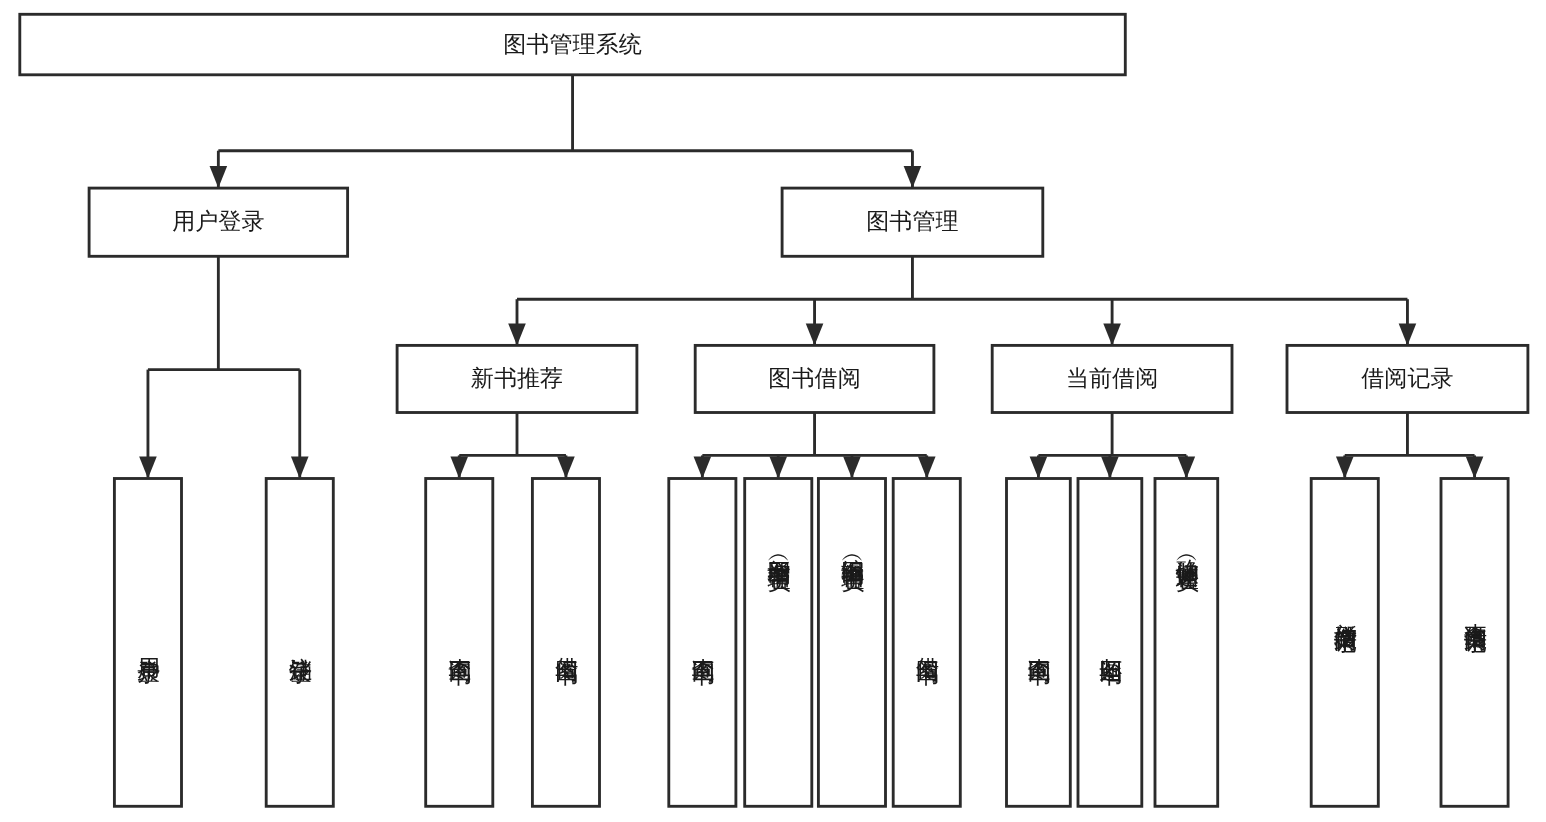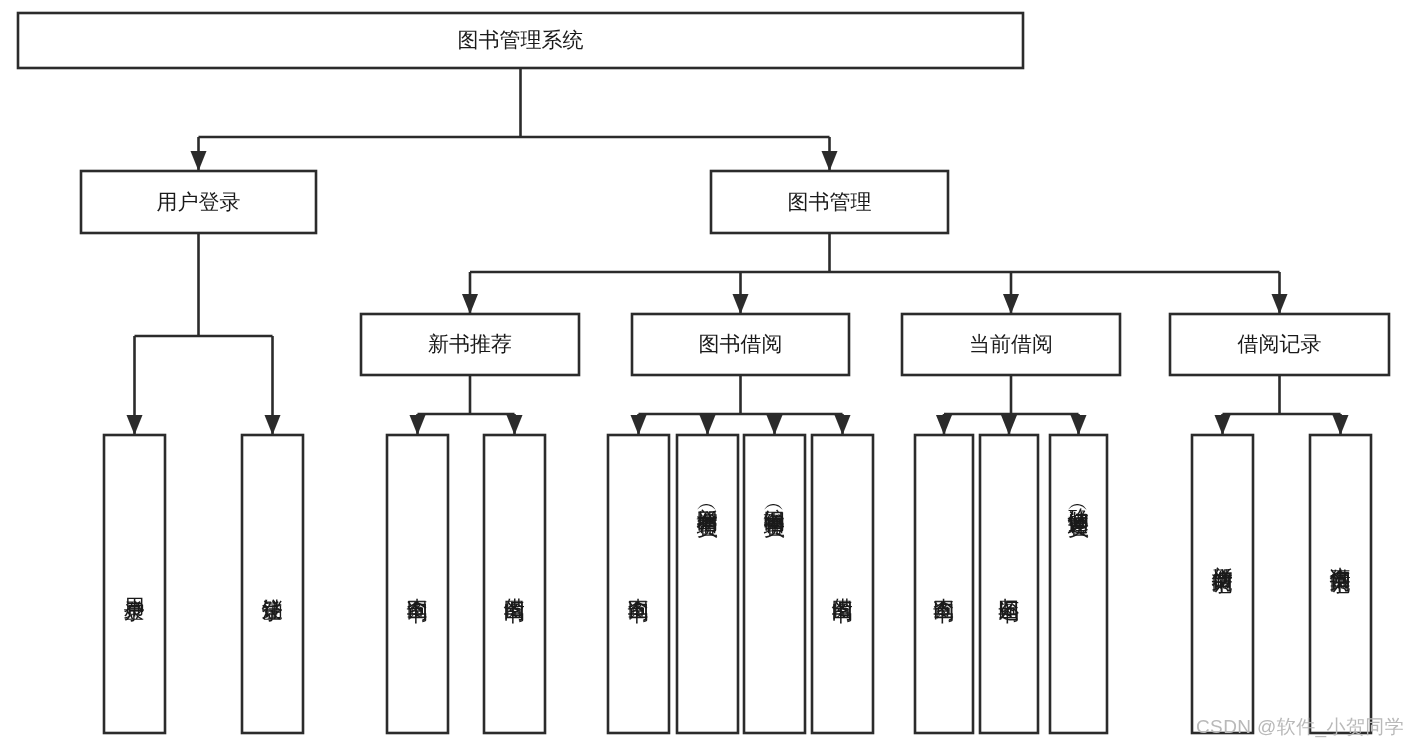--- a/index.html
+++ b/index.html
@@ -174,15 +174,14 @@
       <div class="node-label-v" style="left: 707.5px; top: 498px; transform: translate(-50%, -50%);">新增图书（管理员）</div>
       <div class="node-label-v" style="left: 774.5px; top: 498px; transform: translate(-50%, -50%);">编辑图书（管理员）</div>
       <div class="node-label-v" style="left: 842.5px; top: 584px; transform: translate(-50%, -50%);">借阅图书</div>
       <div class="node-label-v" style="left: 944px; top: 584px; transform: translate(-50%, -50%);">查询图书</div>
       <div class="node-label-v" style="left: 1009px; top: 584px; transform: translate(-50%, -50%);">归还图书</div>
       <div class="node-label-v" style="left: 1078.5px; top: 498px; transform: translate(-50%, -50%);">确认归还（管理员）</div>
       <div class="node-label-v" style="left: 1222.5px; top: 554px; transform: translate(-50%, -50%);">新增借阅记录</div>
       <div class="node-label-v" style="left: 1340.5px; top: 554px; transform: translate(-50%, -50%);">查询借阅记录</div>
     </div>
 
-  <div class="watermark" style="left: 1196px; top: 714px; color: rgb(185, 185, 185);">CSDN @软件_小贺同学</div>
 
 </div>
 
 </body></html>

